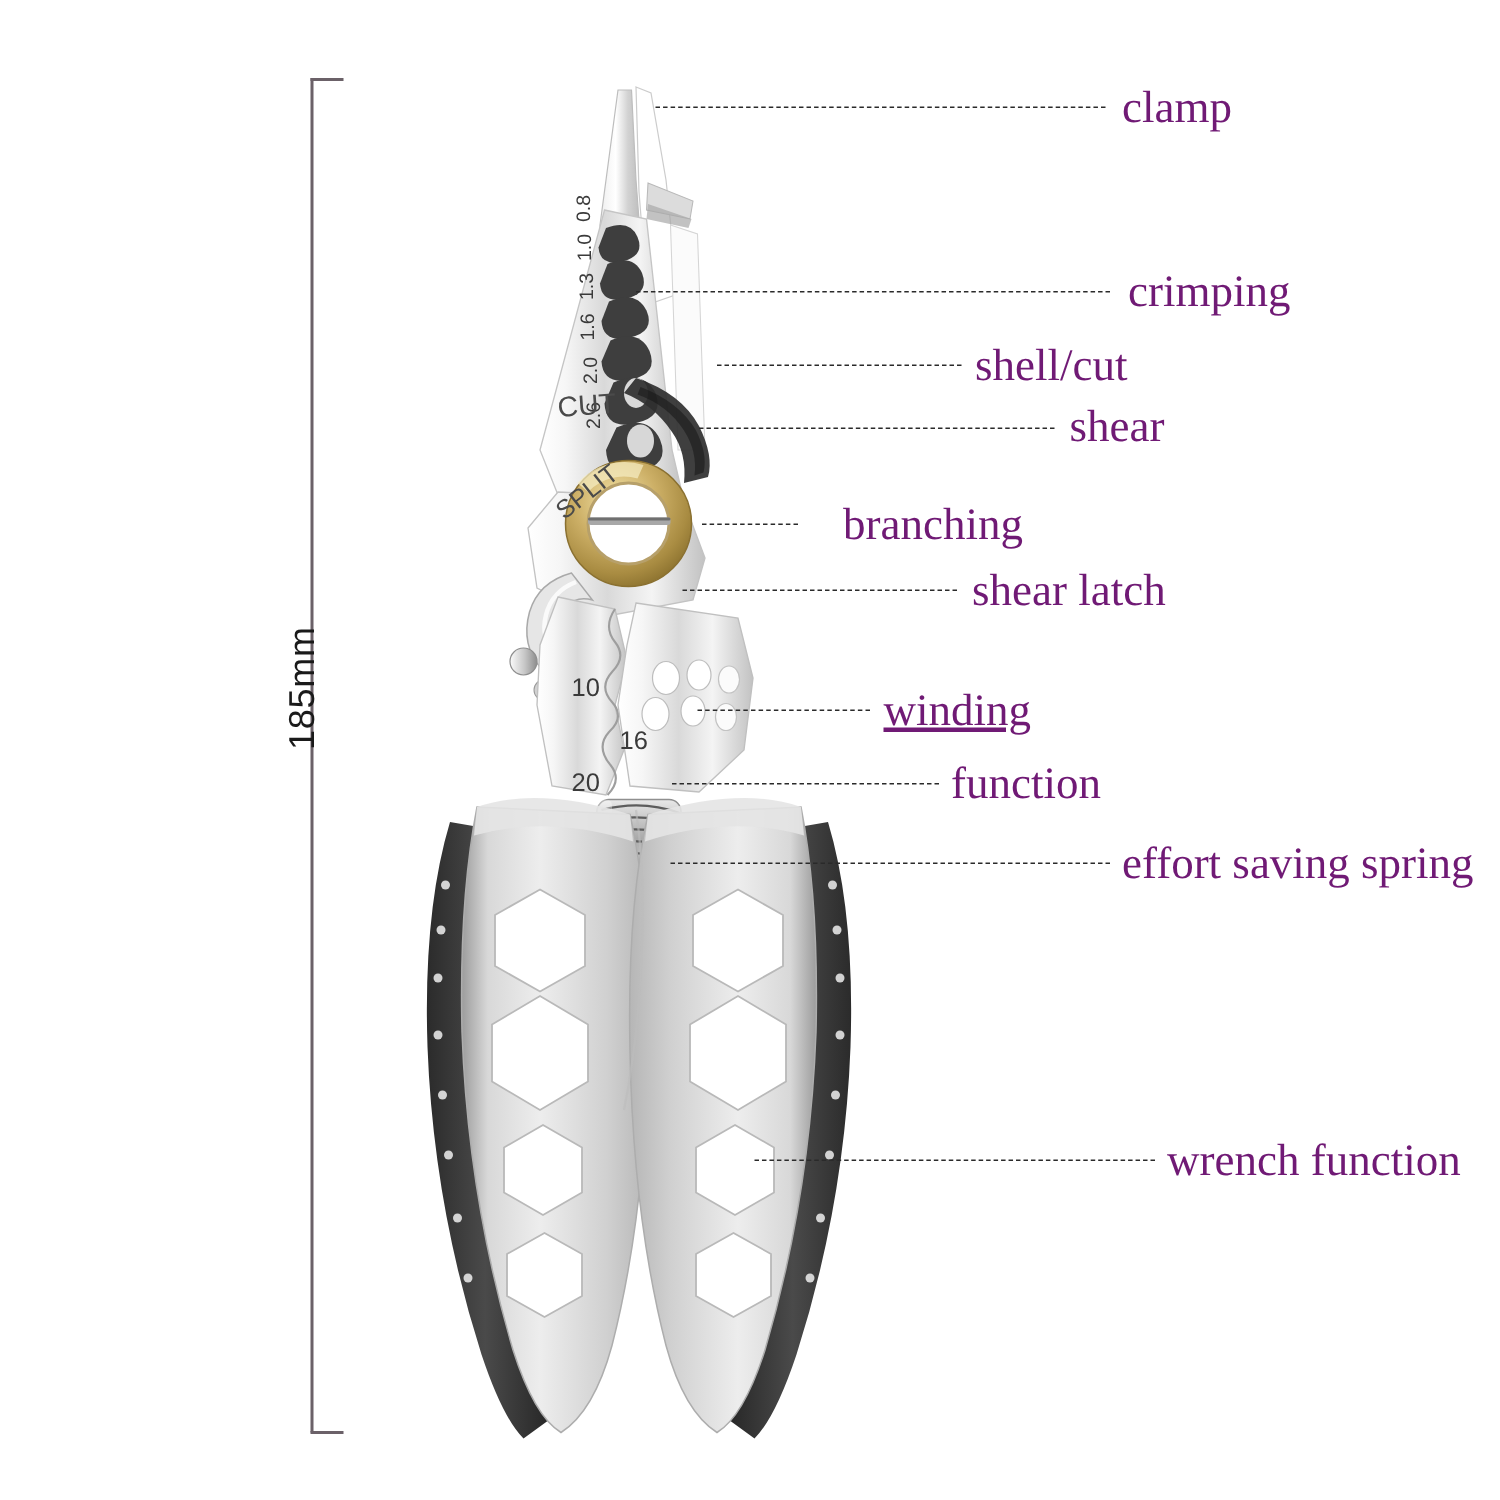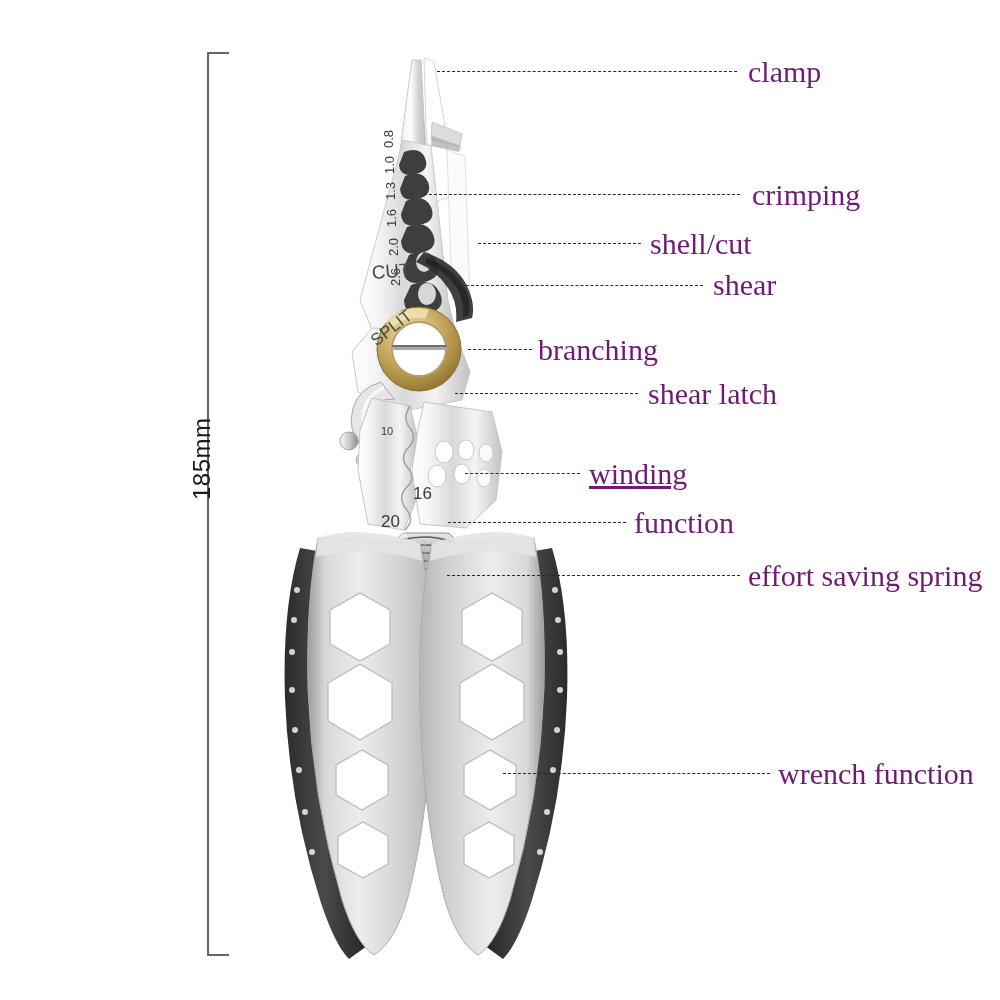--- a/index.html
+++ b/index.html
@@ -229,40 +229,40 @@
   <div class="gauge-num" style="left:381px;top:148px;transform:rotate(-90deg);transform-origin:left top;">0.8</div>
   <div class="gauge-num" style="left:382px;top:174px;transform:rotate(-90deg);transform-origin:left top;">1.0</div>
   <div class="gauge-num" style="left:383px;top:200px;transform:rotate(-90deg);transform-origin:left top;">1.3</div>
   <div class="gauge-num" style="left:384px;top:227px;transform:rotate(-90deg);transform-origin:left top;">1.6</div>
   <div class="gauge-num" style="left:386px;top:256px;transform:rotate(-90deg);transform-origin:left top;">2.0</div>
   <div class="gauge-num" style="left:388px;top:286px;transform:rotate(-90deg);transform-origin:left top;">2.6</div>
 
   <div class="stamp" style="left:371px;top:262px;font-size:19px;transform:rotate(-4deg);transform-origin:left top;">CUT</div>
   <div class="stamp" style="left:367px;top:335px;font-size:17px;transform:rotate(-38deg);transform-origin:left top;">SPLIT</div>
 
-  <div class="gauge-num" style="left:381px;top:425px;font-size:11px;">10</div>
+  <div class="gauge-num" style="left:381px;top:449px;font-size:17px;">10</div>
   <div class="gauge-num" style="left:381px;top:484px;font-size:17px;margin-left:32px;">16</div>
   <div class="gauge-num" style="left:381px;top:512px;font-size:17px;">20</div>
 
   <div class="dim-v" style="left:207px;top:52px;height:903px;"></div>
   <div class="dim-h" style="left:207px;top:52px;width:22px;"></div>
   <div class="dim-h" style="left:207px;top:954px;width:22px;"></div>
   <div class="dim-label" style="left:188px;top:500px;">185mm</div>
 
   <div id="callout-layer">
       <div class="leader" style="left: 437px; top: 71px; width: 300px;"></div>
       <div class="callout" style="left: 748px; top: 57px;">clamp</div>
       <div class="leader" style="left: 424px; top: 194px; width: 316px;"></div>
       <div class="callout" style="left: 752px; top: 180px;">crimping</div>
       <div class="leader" style="left: 478px; top: 243px; width: 163px;"></div>
       <div class="callout" style="left: 650px; top: 229px;">shell/cut</div>
       <div class="leader" style="left: 466px; top: 285px; width: 237px;"></div>
       <div class="callout" style="left: 713px; top: 270px;">shear</div>
       <div class="leader" style="left: 468px; top: 349px; width: 64px;"></div>
-      <div class="callout" style="left: 538px; top: 335px; text-align: right;">branching</div>
+      <div class="callout" style="left: 562px; top: 335px; text-align: right;">branching</div>
       <div class="leader" style="left: 455px; top: 393px; width: 183px;"></div>
       <div class="callout" style="left: 648px; top: 379px;">shear latch</div>
       <div class="leader" style="left: 465px; top: 473px; width: 115px;"></div>
       <div class="callout" style="left: 589px; top: 459px; text-decoration: underline;">winding</div>
       <div class="leader" style="left: 448px; top: 522px; width: 178px;"></div>
       <div class="callout" style="left: 634px; top: 508px;">function</div>
       <div class="leader" style="left: 447px; top: 575px; width: 293px;"></div>
       <div class="callout" style="left: 748px; top: 561px;">effort saving spring</div>
       <div class="leader" style="left: 503px; top: 773px; width: 267px;"></div>
       <div class="callout" style="left: 778px; top: 759px;">wrench function</div>

